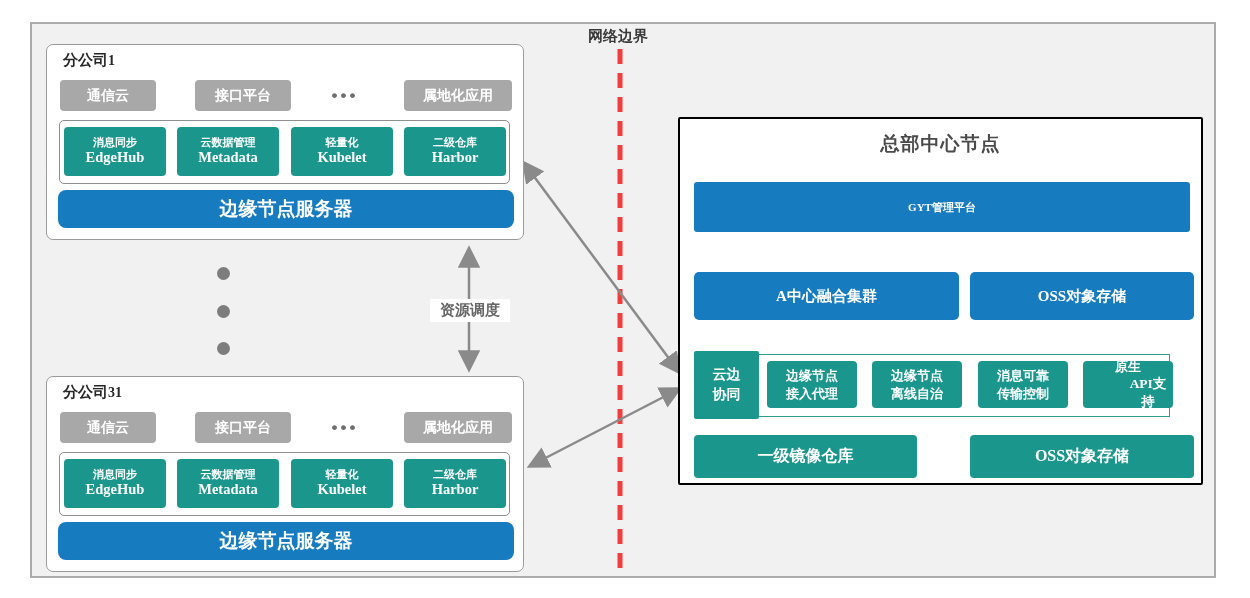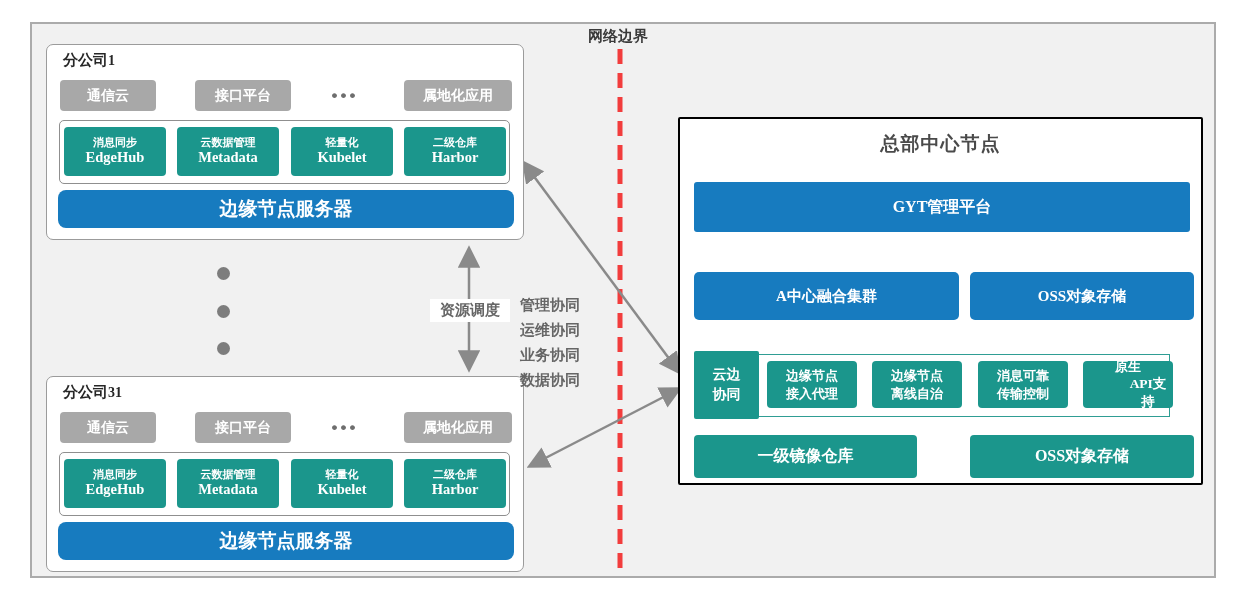--- a/index.html
+++ b/index.html
@@ -76,21 +76,21 @@
     border:2px solid #000000;border-radius:2px;box-sizing:border-box;z-index:2;
   }
   .hq-title{
     position:absolute;left:0;right:0;top:12px;text-align:center;
     font-size:19px;font-weight:bold;color:#4a4a4a;letter-spacing:1px;
   }
   .flexc{display:flex;align-items:center;justify-content:center;}
   .gyt-bar{
     position:absolute;left:14px;top:63px;width:496px;height:50px;
     background:var(--blue,#177bbf);border-radius:3px;color:#fff;
-    font-size:16px;font-weight:bold;font-family:"Liberation Serif","DejaVu Serif",serif;
+    font-size:11px;font-weight:bold;font-family:"Liberation Serif","DejaVu Serif",serif;
   }
   .cluster{
     position:absolute;top:153px;height:48px;background:var(--blue,#177bbf);
     border-radius:5px;color:#fff;font-size:15px;font-weight:bold;
     font-family:"Liberation Serif","DejaVu Serif",serif;
   }
   .cluster.a{left:14px;width:265px}
   .cluster.b{left:290px;width:224px}
   .edge-wrap{
     position:absolute;left:22px;top:235px;width:468px;height:63px;
@@ -196,26 +196,20 @@
       </div>
       <div class="comp k4">
         <span class="zh">二级仓库</span>
         <span class="en">Harbor</span>
       </div>
     </div>
     <div class="server-bar">边缘节点服务器</div>
   </div>
 
   <div class="resource-label">资源调度</div>
-  <div class="collab">
-    <div>管理协同</div>
-    <div>运维协同</div>
-    <div>业务协同</div>
-    <div>数据协同</div>
-  </div>
 
   <div class="hq">
     <div class="hq-title">总部中心节点</div>
     <div class="gyt-bar flexc">GYT管理平台</div>
     <div class="cluster a flexc">A中心融合集群</div>
     <div class="cluster b flexc">OSS对象存储</div>
 
     <div class="edge-wrap"></div>
     <div class="edge-cloud">
       <span>云边</span>

